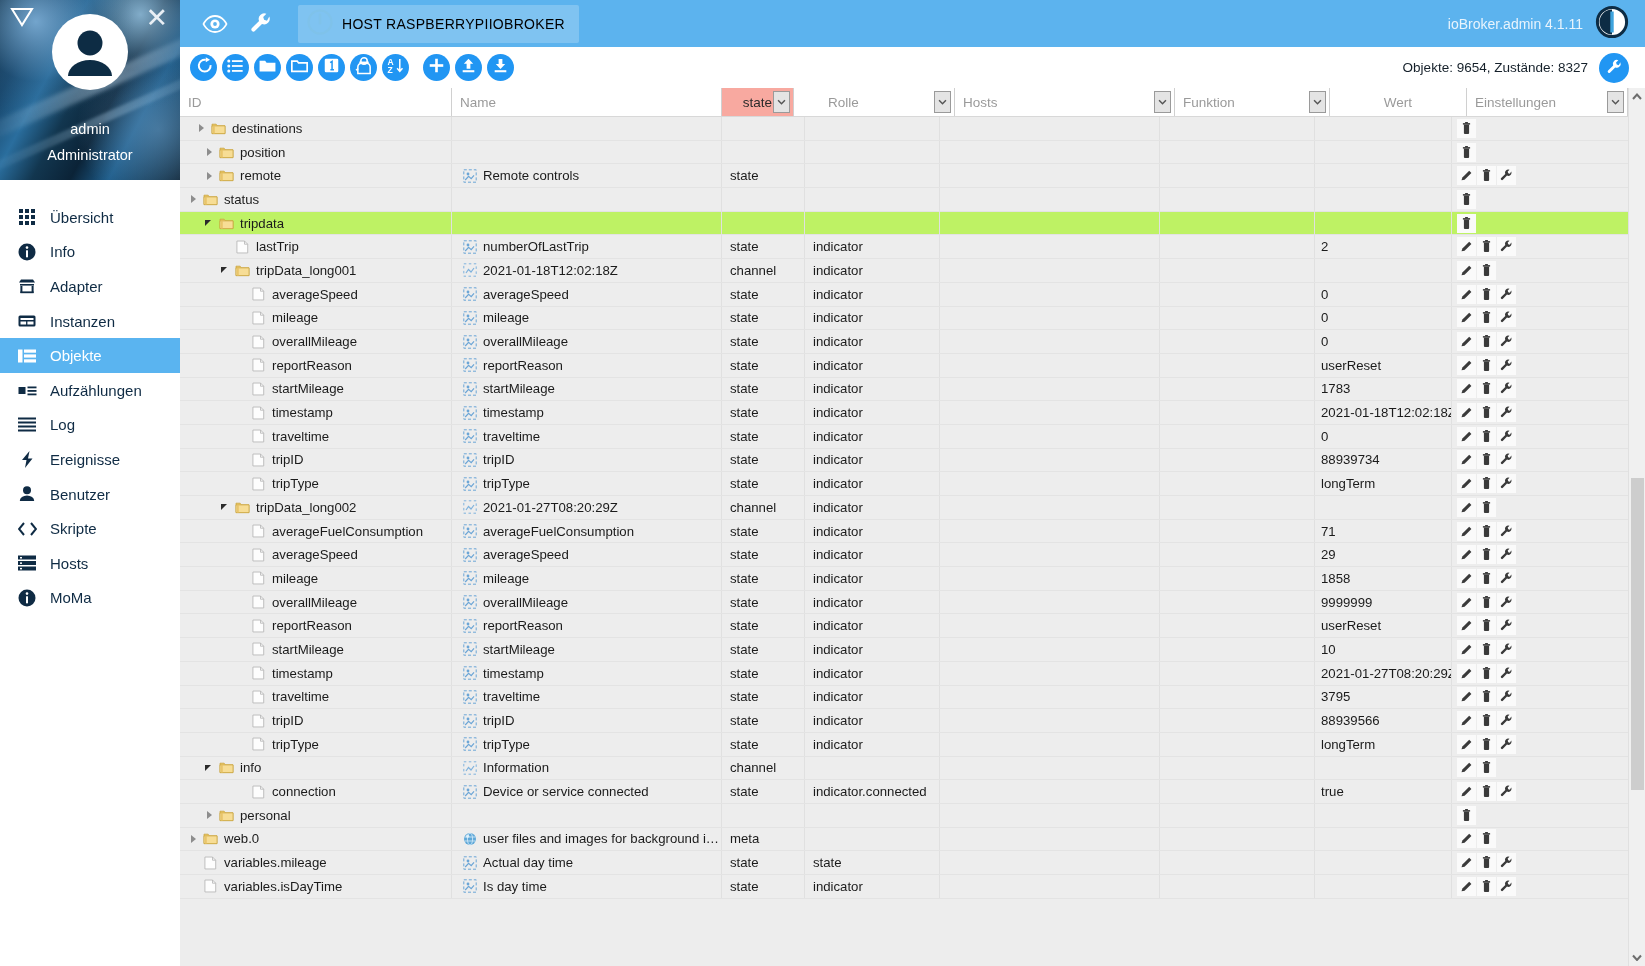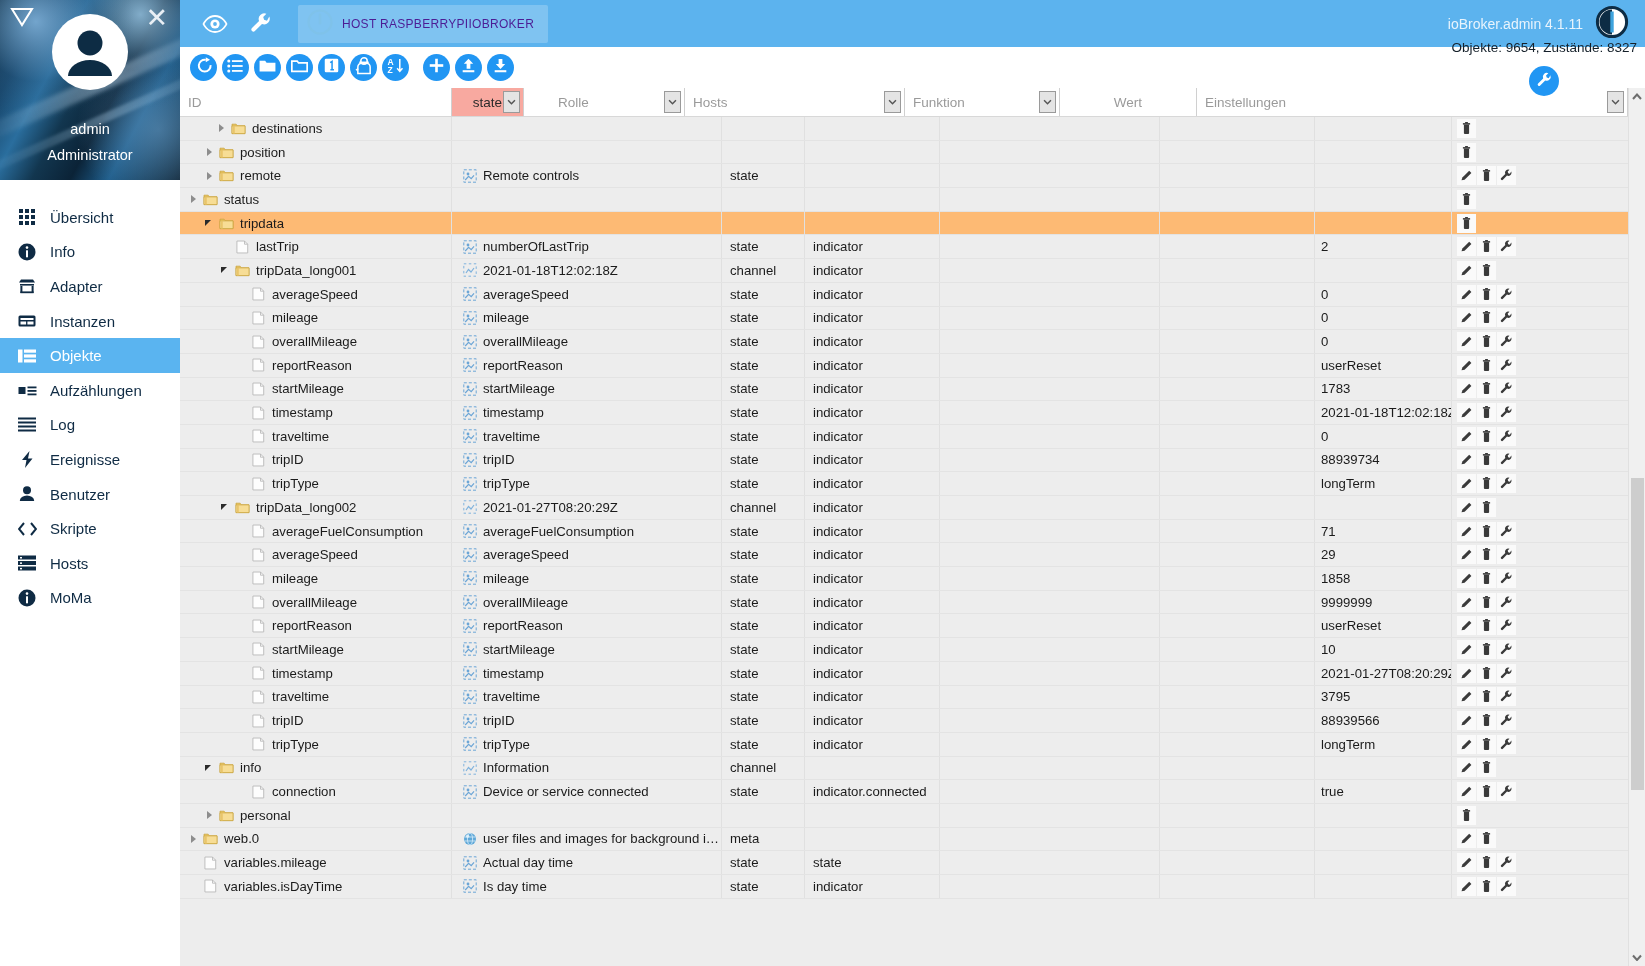--- a/index.html
+++ b/index.html
@@ -86,40 +86,40 @@
   .tb-btn {
     width:46px; height:40px; display:flex; align-items:center; justify-content:center;
     cursor:pointer;
   }
   .host-chip {
     margin-left:14px; height:38px; display:flex; align-items:center;
     background:rgba(255,255,255,.22); border-radius:2px; padding:0 14px 0 8px;
     cursor:pointer;
   }
   .host-chip .hc-label {
-    color:#4c1d95; font-size:12px; letter-spacing:.3px; margin-left:8px;
+    color:#000000; font-size:14px; letter-spacing:.3px; margin-left:8px;
     white-space:nowrap;
   }
   .tb-right {
     margin-left:auto; display:flex; align-items:center; gap:12px; padding-right:4px;
   }
   .tb-version { color:#e8f4fd; font-size:14px; }
 
   #subbar {
     height:41px; background:#fff; display:flex; align-items:center;
     padding-left:10px; position:relative; flex:0 0 41px;
   }
   .rbtn {
     width:27px; height:27px; border-radius:50%; background:#2196f3;
     display:flex; align-items:center; justify-content:center;
     margin-right:5px; cursor:pointer; flex:0 0 27px;
   }
   .rbtn.gap { margin-left:9px; }
   .sub-right {
-    margin-left:auto; display:flex; align-items:center; gap:11px; padding-right:8px;flex-direction:column;
+    margin-left:auto; display:flex; align-items:center; gap:11px; padding-right:16px;
   }
   .counts { font-size:13.5px; color:#15202a; white-space:nowrap; }
   .wrench-round {
     width:30px; height:30px; border-radius:50%; background:#2196f3;
     display:flex; align-items:center; justify-content:center; cursor:pointer;
   }
 
   
   #tablewrap { flex:1 1 auto; display:flex; min-height:0; }
   #tbl { flex:1 1 auto; min-width:0; display:flex; flex-direction:column; }
@@ -150,21 +150,21 @@
   .c-room  { width:220px; flex:0 0 220px; }
   .c-func  { width:155px; flex:0 0 155px; }
   .c-val   { width:137px; flex:0 0 137px; }
   .c-set   { flex:1 1 auto; min-width:0; }
 
   .tbody { flex:1 1 auto; overflow:hidden; background:#ededed; }
   .row {
     display:flex; height:23.7px; align-items:stretch;
     background:#ededed; border-bottom:1px solid #e3e3e3;
   }
-  .row.lighter { background:#fdba74; }
+  .row.lighter { background:#bef264; }
   .cell {
     display:flex; align-items:center; border-right:1px solid #e0e0e0;
     font-size:13.2px; color:#1b1b1b; overflow:hidden; white-space:nowrap;
     padding-left:8px;
   }
   .cell.noborder { border-right:none; }
   .cell.c-val { padding-left:6px; }
 
   
   .idcell { padding-left:0; }
@@ -474,20 +474,23 @@
         </span>
       </div>
     </div>
 
     <div id="tablewrap">
       <div id="tbl">
         <div class="thead" id="thead">
             <div class="th c-id">
               <span>ID</span>
             </div>
+            <div class="th c-name">
+              <span>Name</span>
+            </div>
             <div class="th c-type filtered" style="width: 72px; flex: 0 0 72px; margin-right: 26px;">
               <span>state</span>
               <span class="th-sel">
                 <svg class="chev" viewBox="0 0 10 7">
                   <path d="M1 1.5 L5 5.6 L9 1.5" fill="none" stroke="#555" stroke-width="1.7"></path>
                 </svg>
               </span>
             </div>
             <div class="th c-role">
               <span>Rolle</span>
@@ -520,21 +523,21 @@
               <span>Einstellungen</span>
               <span class="th-sel">
                 <svg class="chev" viewBox="0 0 10 7">
                   <path d="M1 1.5 L5 5.6 L9 1.5" fill="none" stroke="#555" stroke-width="1.7"></path>
                 </svg>
               </span>
             </div>
           </div>
         <div class="tbody" id="tbody">
             <div class="row">
-              <div class="cell c-id idcell" style="padding-left:32px">
+              <div class="cell c-id idcell" style="padding-left:12px">
                 <span class="expander">
                   <span class="tri-closed"></span>
                 </span>
                 <span class="nodeicon">
                   <svg width="15" height="13" viewBox="0 0 14 13">
                     <path d="M0.5 2.2 H4.6 L5.9 3.8 H13.5 V11.6 H0.5 Z" fill="#f0cd6a" stroke="#c9a33d" stroke-width="0.8"></path>
                     <path d="M0.5 3.9 H13.5 V11.6 H0.5 Z" fill="#f7dd95" stroke="#c9a33d" stroke-width="0.7"></path>
                     <rect x="1.6" y="3.9" width="1.6" height="7.7" fill="#e7c267"></rect>
                   </svg>
                 </span>

